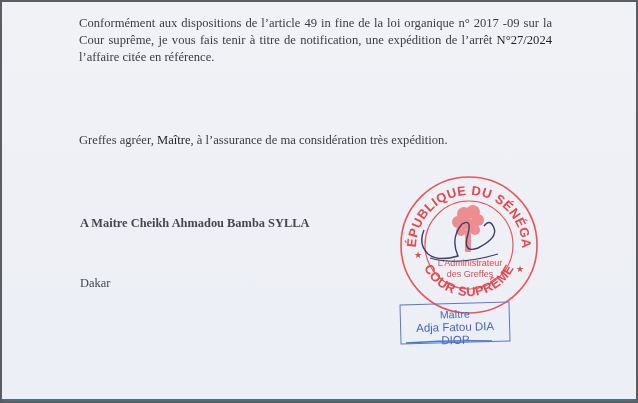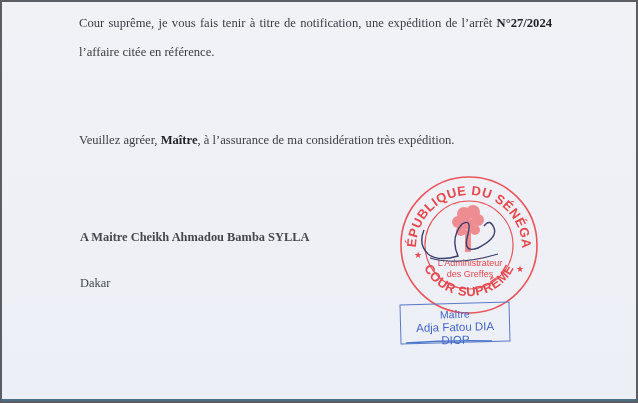--- a/index.html
+++ b/index.html
@@ -14,22 +14,22 @@
     background: linear-gradient(180deg, #f1f2f6 0%, #eef0f5 50%, #eceff6 100%);
     border-bottom: 2px solid #4a6e86;
     overflow: hidden;
   }
   .p1 {
     position: absolute; left: 77px; top: 13px; width: 473px;
     font-size: 12.6px; line-height: 17.2px; color: #3a3d44;
     text-align: justify; text-align-last: left;
   }
   .p1 .line { display: block; text-align: justify; text-align-last: justify; white-space: nowrap; }
-  .p1 .line.last { text-align-last: left; margin-top: 12px; }
-  b { color: #1f2126; font-weight: bold; }
+  .p1 .line.last { text-align-last: left; }
+  b { color: #1f2126; font-weight: normal; }
   .p2 {
     position: absolute; left: 77px; top: 131px;
     font-size: 12.6px; color: #3a3d44;
   }
   .addr {
     position: absolute; left: 78px; font-size: 12.4px; font-weight: bold; color: #44474e;
   }
   .stamp {
     position: absolute; left: 396px; top: 172px; width: 142px; height: 142px;
   }
@@ -45,27 +45,28 @@
   .pen-stroke {
     position: absolute; left: 330px; top: 338px; width: 90px; height: 4px;
   }
 </style>
 </head>
 <body>
 
 <div class="page">
 
   <div class="p1">
+    <span class="line">Conformément aux dispositions de l’article 49 in fine de la loi organique n° 2017 -09 sur la</span>
     <span class="line"><span>Cour suprême, je vous fais  tenir à titre  de notification, une expédition de l’arrêt </span><b>N°27/2024</b></span>
     <span class="line last">l’affaire citée en référence.</span>
   </div>
 
-  <div class="p2"><span>Veuillez agréer, </span><b>Maître</b><span>, à l’assurance de ma considération très expédition.</span></div>
+  <div class="p2"><span>Greffes agréer, </span><b>Maître</b><span>, à l’assurance de ma considération très expédition.</span></div>
 
-  <div class="addr" style="top:228px">A Maitre Cheikh Ahmadou Bamba SYLLA</div>
+  <div class="addr" style="top:214px">A Maitre Cheikh Ahmadou Bamba SYLLA</div>
   <div class="addr" style="top:274px; font-weight:normal;">Dakar</div>
 
   <svg class="stamp" viewBox="0 0 142 142">
     <defs>
       <path id="arcTop" d="M 18 74 A 53 53 0 0 1 124 74"></path>
       <path id="arcBot" d="M 22 82 A 50 50 0 0 0 120 82"></path>
     </defs>
     <circle cx="71" cy="71" r="68" fill="none" stroke="#e8555a" stroke-width="1.6"></circle>
     <circle cx="71" cy="71" r="44" fill="none" stroke="#e8555a" stroke-width="1.2"></circle>
     <text font-family="Liberation Sans, sans-serif" font-size="13" font-weight="bold" fill="#e5484d" letter-spacing="0.5">

